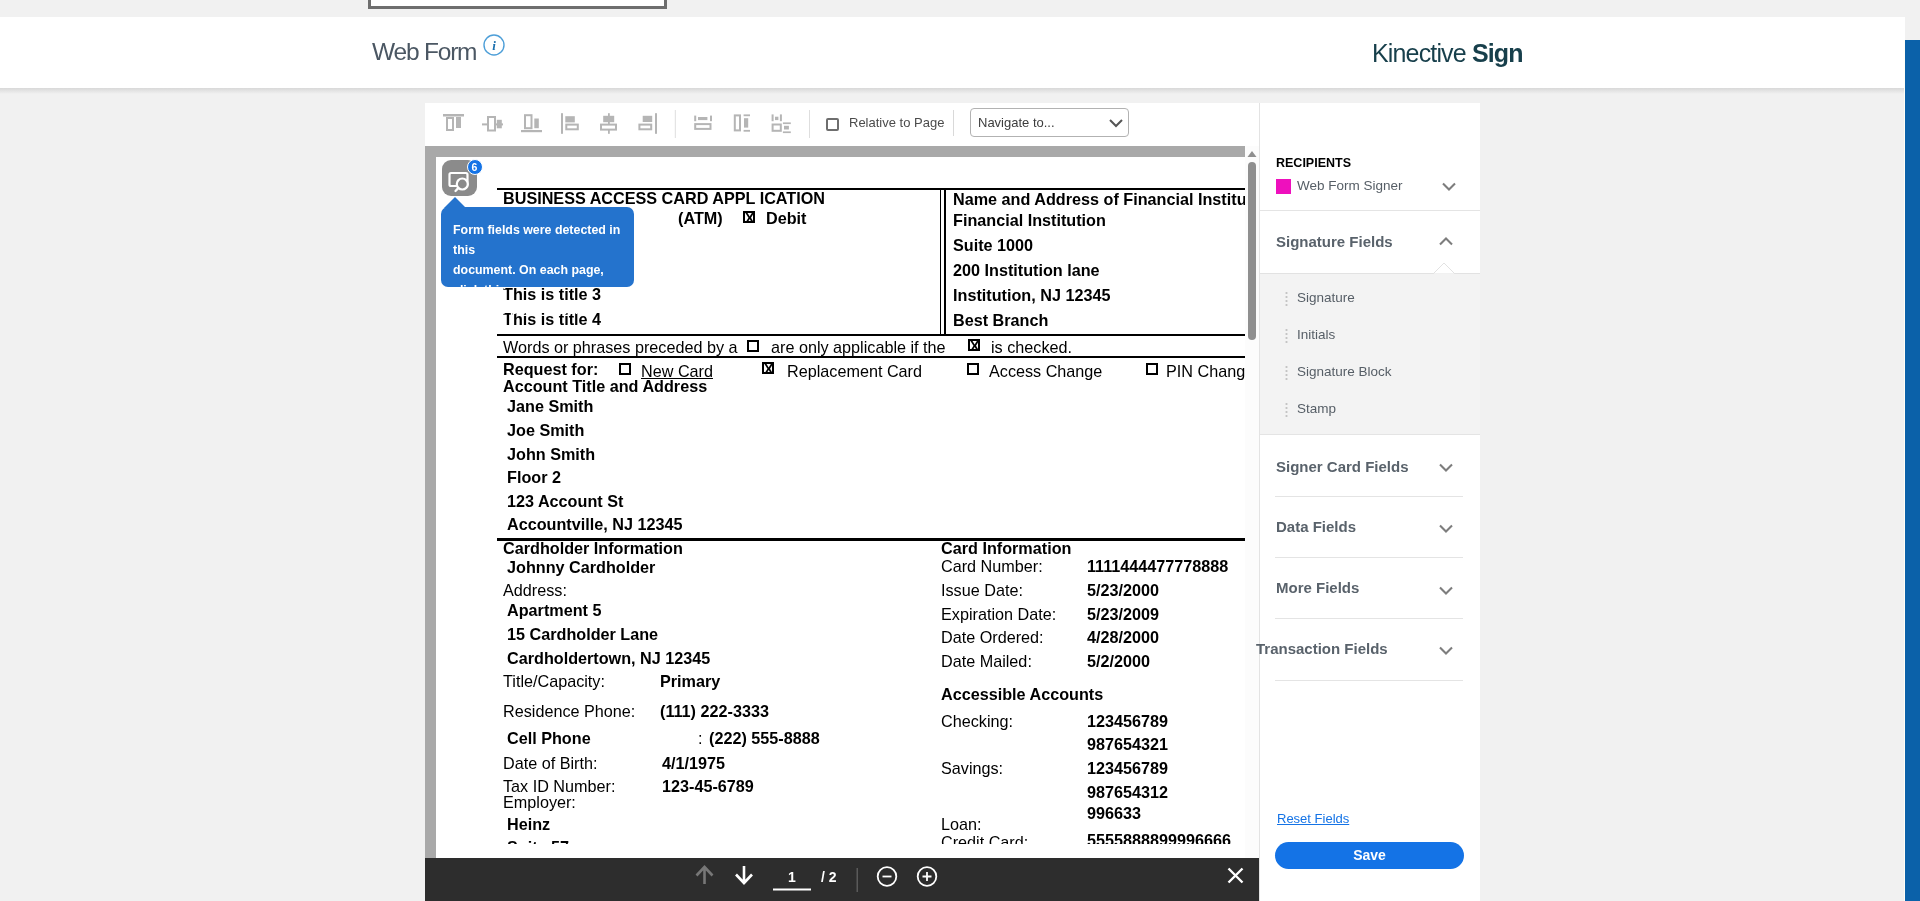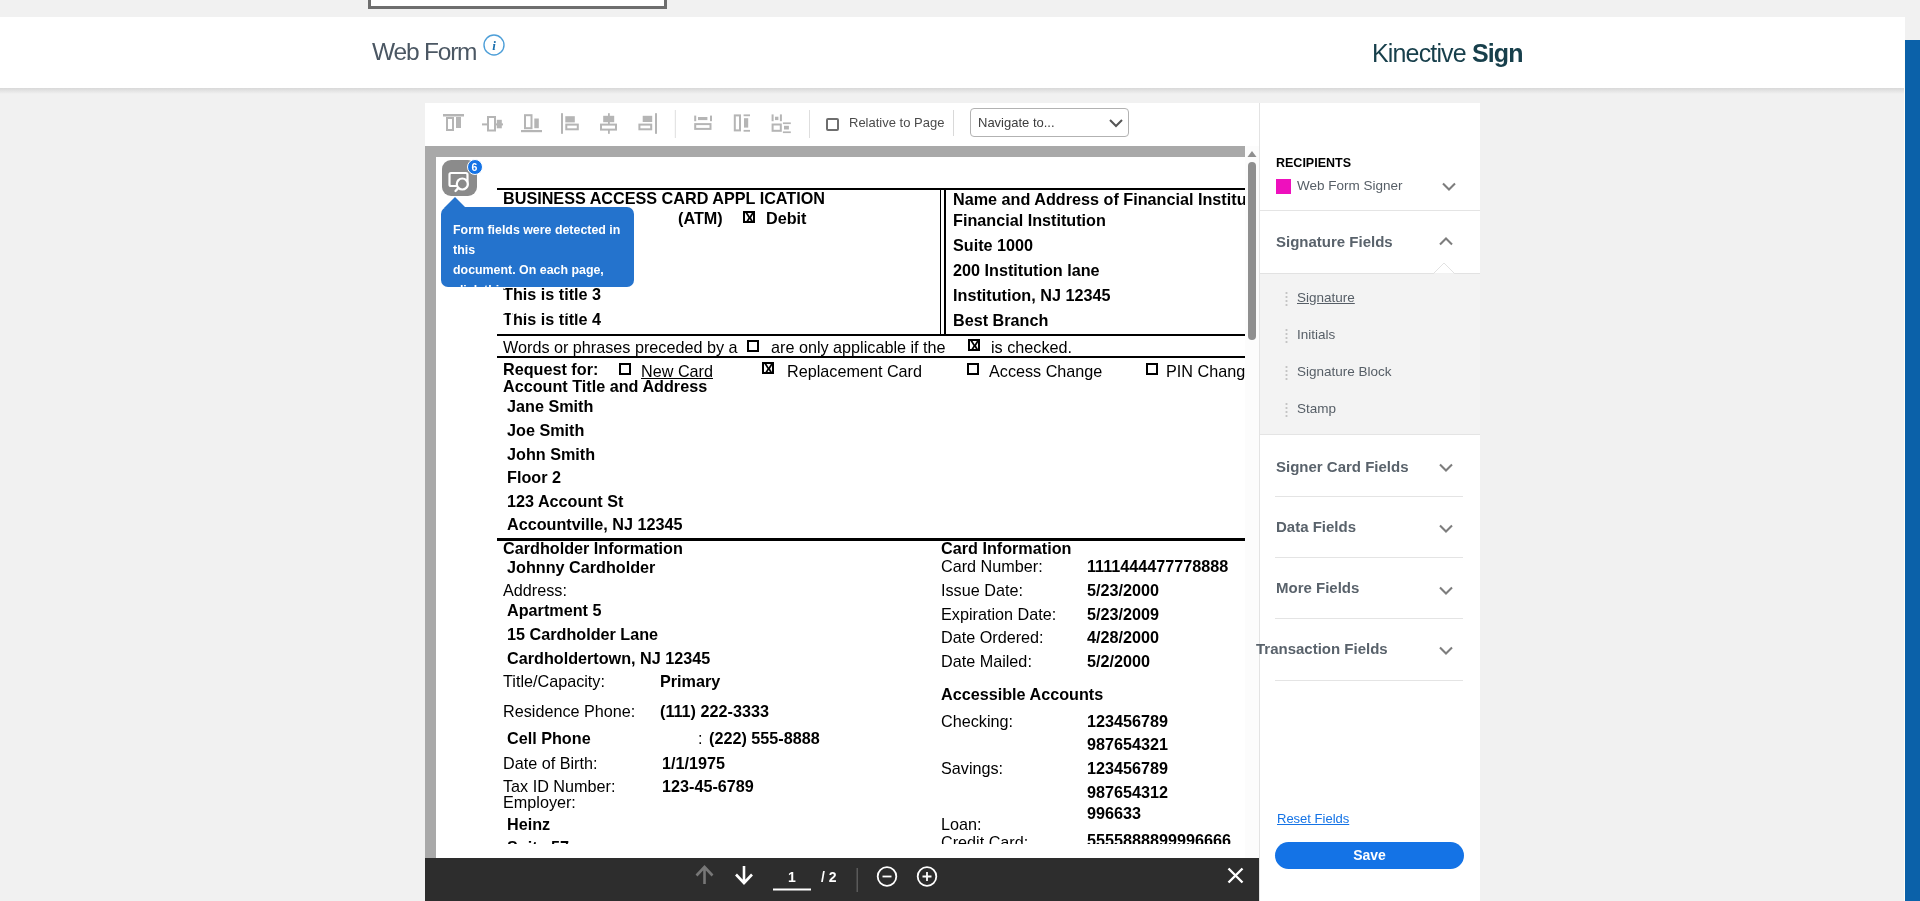--- a/index.html
+++ b/index.html
@@ -155,21 +155,21 @@
     <div class="doc b" style="left:71px; top:468px;">15 Cardholder Lane</div>
     <div class="doc b" style="left:71px; top:492px;">Cardholdertown, NJ 12345</div>
     <div class="doc" style="left:67px; top:515px;">Title/Capacity:</div>
     <div class="doc b" style="left:224px; top:515px;">Primary</div>
     <div class="doc" style="left:67px; top:545px;">Residence Phone:</div>
     <div class="doc b" style="left:224px; top:545px;">(111) 222-3333</div>
     <div class="doc b" style="left:71px; top:572px;">Cell Phone</div>
     <div class="doc" style="left:262px; top:572px;">:</div>
     <div class="doc b" style="left:273px; top:572px;">(222) 555-8888</div>
     <div class="doc" style="left:67px; top:597px;">Date of Birth:</div>
-    <div class="doc b" style="left:226px; top:597px;">1/1/1975</div>
+    <div class="doc b" style="left:226px; top:597px;">4/1/1975</div>
     <div class="doc" style="left:67px; top:620px;">Tax ID Number:</div>
     <div class="doc b" style="left:226px; top:620px;">123-45-6789</div>
     <div class="doc" style="left:67px; top:636px;">Employer:</div>
     <div class="doc b" style="left:71px; top:658px;">Heinz</div>
     <div class="doc b" style="left:71px; top:681px;">Suite 57</div>
 
     <div class="doc b" style="left:505px; top:382px;">Card Information</div>
     <div class="doc" style="left:505px; top:400px;">Card Number:</div>
     <div class="doc b" style="left:651px; top:400px;">1111444477778888</div>
     <div class="doc" style="left:505px; top:424px;">Issue Date:</div>
@@ -233,21 +233,21 @@
 
     <div class="ph" style="left:1276px; top:233px;">Signature Fields</div>
     <svg class="abs" style="left:1438px; top:236px;" width="16" height="11" viewBox="0 0 16 11">
         <path d="M2 8.5 L8 2.5 L14 8.5" fill="none" stroke="#7d7d7d" stroke-width="2.1"></path>
       </svg>
     <div class="abs" style="left:1260px; top:272.5px; width:220px; height:162px; background:#f3f3f3; border-top:1px solid #e2e2e2;"></div>
     <svg class="abs" style="left:1432px; top:261.5px;" width="24" height="12" viewBox="0 0 24 12">
         <path d="M1 12 L12 1 L23 12 Z" fill="#fff" stroke="#e2e2e2" stroke-width="1"></path>
       </svg>
     <div class="dots" style="left:1285px; top:291px;"></div>
-    <div class="pitem" style="left:1297px; top:290px;text-decoration:underline;">Signature</div>
+    <div class="pitem" style="left:1297px; top:290px;">Signature</div>
     <div class="dots" style="left:1285px; top:328px;"></div>
     <div class="pitem" style="left:1297px; top:327px;">Initials</div>
     <div class="dots" style="left:1285px; top:365px;"></div>
     <div class="pitem" style="left:1297px; top:364px;">Signature Block</div>
     <div class="dots" style="left:1285px; top:402px;"></div>
     <div class="pitem" style="left:1297px; top:401px;">Stamp</div>
     <div class="pdiv" style="top:434px;"></div>
 
     <div class="ph" style="left:1276px; top:457.5px;">Signer Card Fields</div>
     <svg class="abs" style="left:1438px; top:462px;" width="16" height="11" viewBox="0 0 16 11">

